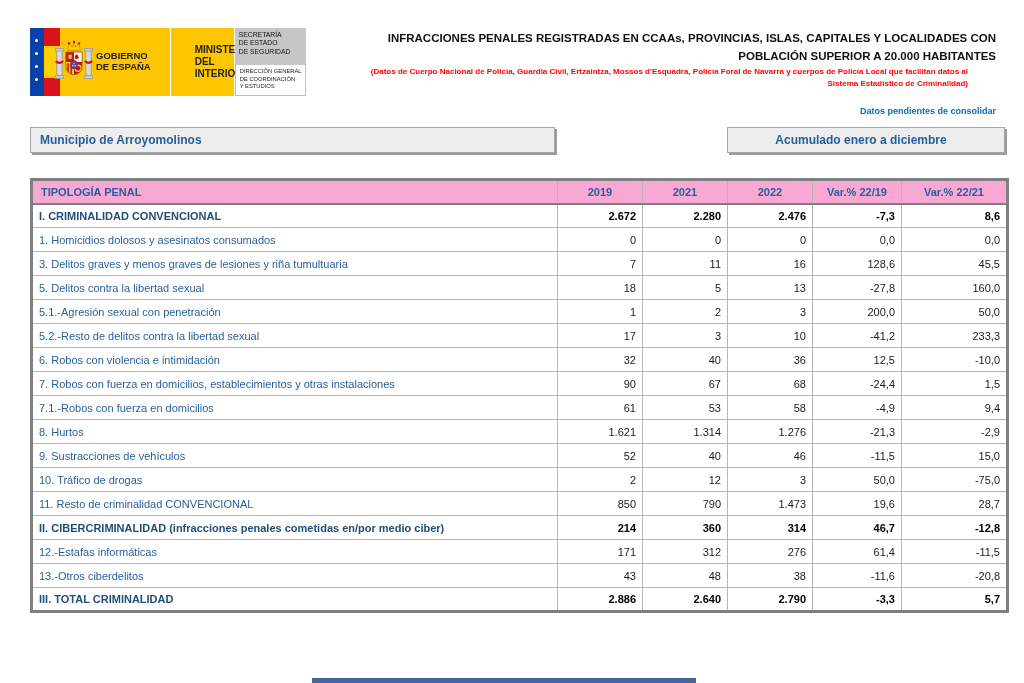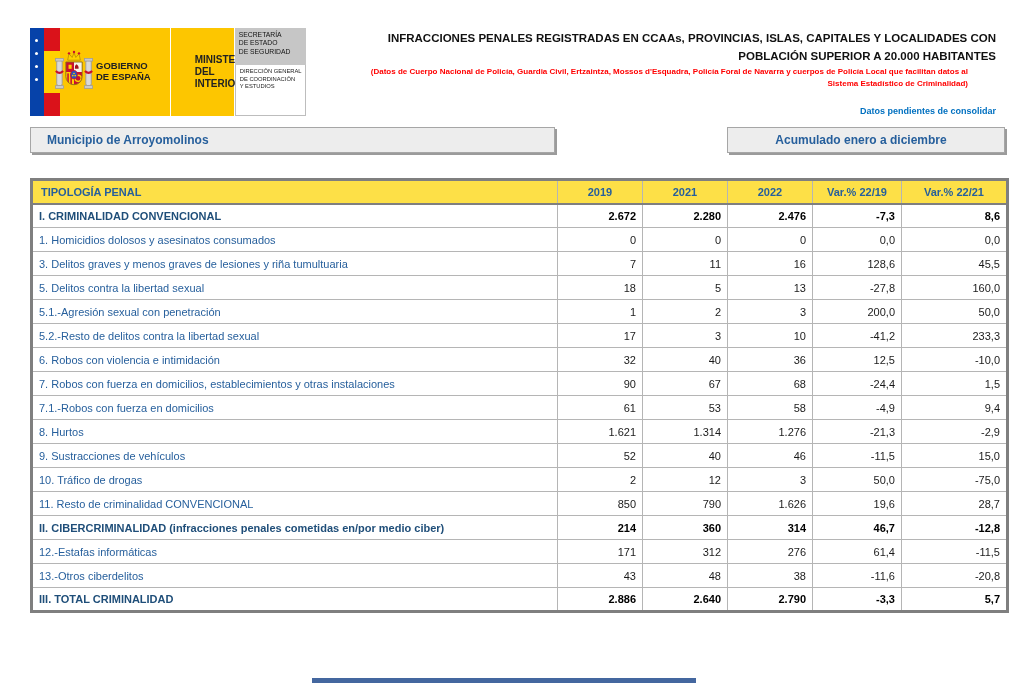--- a/index.html
+++ b/index.html
@@ -1,21 +1,21 @@
 <!DOCTYPE html>
 <html><head>
 <meta charset="utf-8">
 <style>
   * { margin:0; padding:0; box-sizing:border-box; }
   html,body { background:#fff; }
   body { width:1024px; height:683px; font-family:"Liberation Sans", sans-serif; overflow:hidden; }
   #page { position:relative; width:1024px; height:683px; background:#fff; }
 
   
-  .logo { position:absolute; left:30px; top:28px; width:276px; height:88px; display:flex; }
+  .logo { position:absolute; left:30px; top:28px; width:276px; height:68px; display:flex; }
   .flag-blue { width:15px; background:#0642A9; position:relative; }
   .flag-dots { position:absolute; left:5px; top:11px; width:3px; height:3px; border-radius:50%; background:#fff;
                box-shadow:0 13px 0 #fff, 0 26px 0 #fff, 0 39px 0 #fff; }
   .flag-tricolor { width:17px;
     background:linear-gradient(to bottom,#DA121A 0%,#DA121A 26%,#FFD100 26%,#FFD100 74%,#DA121A 74%,#DA121A 100%); }
   .gov-block { width:118px; background:#FDC600; display:flex; align-items:center; border-right:1px solid #fff; }
   .emblem { margin-left:-6px; flex:0 0 auto; }
   .gov-text { font-size:9.5px; font-weight:bold; color:#222; line-height:1.15; margin-left:2px; }
   .min-block { width:64px; background:#FDC600; display:flex; align-items:center; border-right:1px solid #fff; }
   .min-text { font-size:10px; font-weight:bold; color:#222; line-height:1.2; padding-left:4px;margin-left:20px; }
@@ -27,29 +27,29 @@
   
   .title-wrap { position:absolute; left:336px; top:30px; width:660px; text-align:right; }
   .main-title { font-size:11.5px; font-weight:bold; color:#111; line-height:1.55; }
   .source-note { margin-top:0; font-size:8px; font-weight:bold; color:#FF0000; line-height:1.5; padding:0 28px; }
   .status-note { margin-top:16px; font-size:9px; font-weight:bold; color:#0070C0; }
 
   
   .filter-box { position:absolute; top:127px; height:26px; background:#EDEDED; border:1px solid #A6A6A6;
                 box-shadow:2px 2px 0 #9b9b9b; display:flex; align-items:center;
                 font-size:12px; font-weight:bold; color:#265F9C; }
-  .muni-box { left:30px; width:525px; padding-left:16px; }
+  .muni-box { left:30px; width:525px; padding-left:9px; }
   .period-box { left:727px; width:278px; justify-content:center; padding-right:10px; }
 
   
   .crime-table { position:absolute; left:30px; top:178px; width:976px; border-collapse:collapse;
                  table-layout:fixed; border:3px solid #7F7F7F; }
   .crime-table th, .crime-table td { border:1px solid #B5B5B5; font-size:11px; height:24px;
                  padding:2px 6px; overflow:hidden; white-space:nowrap; }
-  .crime-table thead th { color:#265F9C; font-weight:bold; text-align:center; border-bottom:2px solid #7F7F7F; background:#fde047; }
+  .crime-table thead th { color:#265F9C; font-weight:bold; text-align:center; border-bottom:2px solid #7F7F7F; background:#f9a8d4; }
   .crime-table thead th.label-head { text-align:left; padding-left:8px; }
   .label-cell { color:#265F9C; text-align:left; padding-left:8px; }
   .num-cell { color:#1a1a1a; text-align:right; padding-right:6px; }
   tr.bold-row .label-cell { font-weight:bold; color:#1F4E79; }
   tr.bold-row .num-cell { font-weight:bold; color:#000; }
 
   
   .bottom-bar { position:absolute; left:312px; top:678px; width:384px; height:5px; background:#44679F; }
 </style>
 </head>
@@ -238,21 +238,21 @@
           <td class="num-cell">2</td>
           <td class="num-cell">12</td>
           <td class="num-cell">3</td>
           <td class="num-cell">50,0</td>
           <td class="num-cell">-75,0</td>
         </tr>
         <tr>
           <td class="label-cell">11. Resto de criminalidad CONVENCIONAL</td>
           <td class="num-cell">850</td>
           <td class="num-cell">790</td>
-          <td class="num-cell">1.626</td>
+          <td class="num-cell">1.473</td>
           <td class="num-cell">19,6</td>
           <td class="num-cell">28,7</td>
         </tr>
         <tr class="bold-row">
           <td class="label-cell">II. CIBERCRIMINALIDAD (infracciones penales cometidas en/por medio ciber)</td>
           <td class="num-cell">214</td>
           <td class="num-cell">360</td>
           <td class="num-cell">314</td>
           <td class="num-cell">46,7</td>
           <td class="num-cell">-12,8</td>

